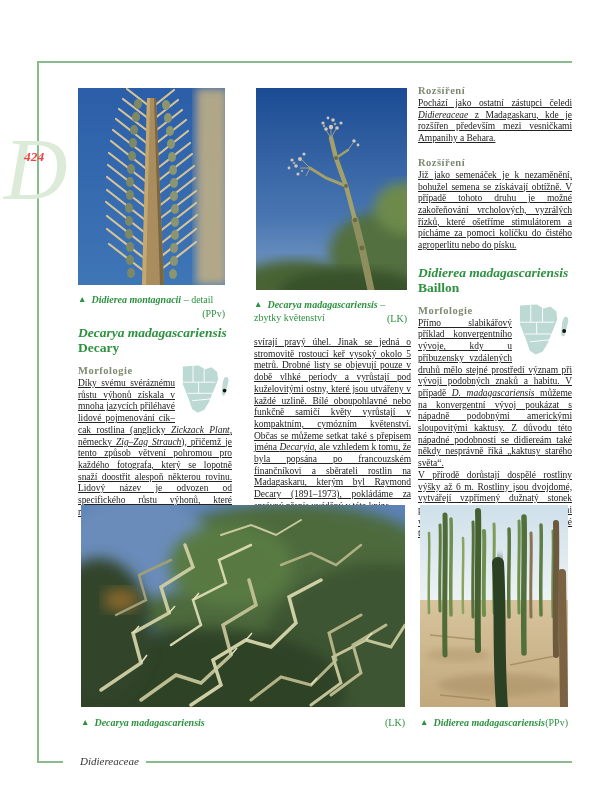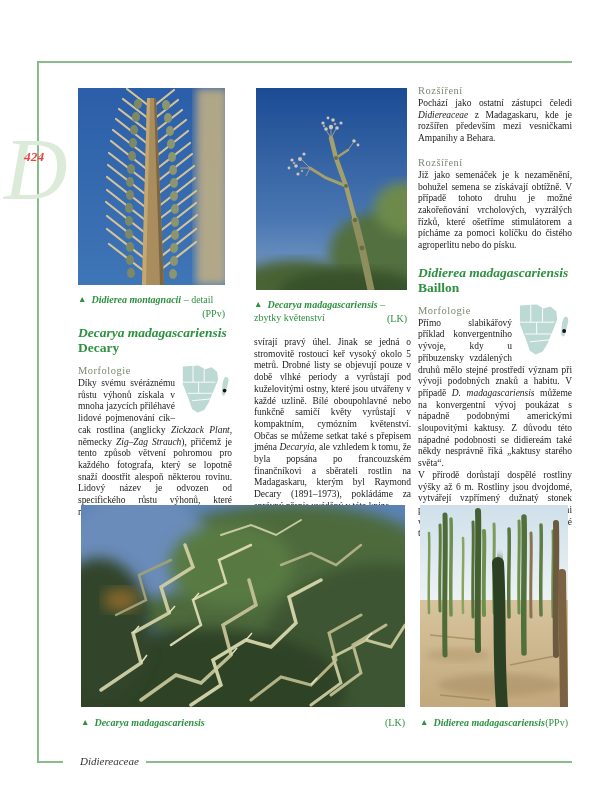--- a/index.html
+++ b/index.html
@@ -23,22 +23,22 @@
 
   .caption{position:absolute;color:#2d9140;font-size:10px;line-height:13px;}
   .caption .tri{font-size:8.5px;margin-right:5px;vertical-align:1px;}
   .cap-species{font-weight:bold;font-style:italic;}
   .cap-credit{position:absolute;right:0;bottom:0;}
   .cap-two{height:27px;}
   .cap-one{height:13px;}
 
   .colblock{position:absolute;}
   .body-text{font-size:9.5px;line-height:11.7px;text-align:justify;margin:0;
-             letter-spacing:-0.05px;}
-  .section-label{font-size:10.5px;line-height:13px;font-weight:normal;
+             letter-spacing:-0.05px;text-decoration:underline;}
+  .section-label{font-size:10.5px;line-height:13px;font-weight:bold;
                  color:#7b8a70;letter-spacing:0.5px;margin:0 0 1px 0;}
   .species-heading{color:#2d9140;font-size:13.5px;line-height:15px;font-weight:bold;margin:0 0 9px 0;}
   .species-name{display:block;font-style:italic;}
   .species-author{display:block;}
   .sect{margin:0;}
   .sect + .sect{margin-top:11px;}
   .map-wrap{float:right;width:52px;height:54px;margin:0 0 3px 5px;}
   .map-wrap svg{display:block;width:100%;height:100%;}
   .gap-top{margin-top:13px;}
 

